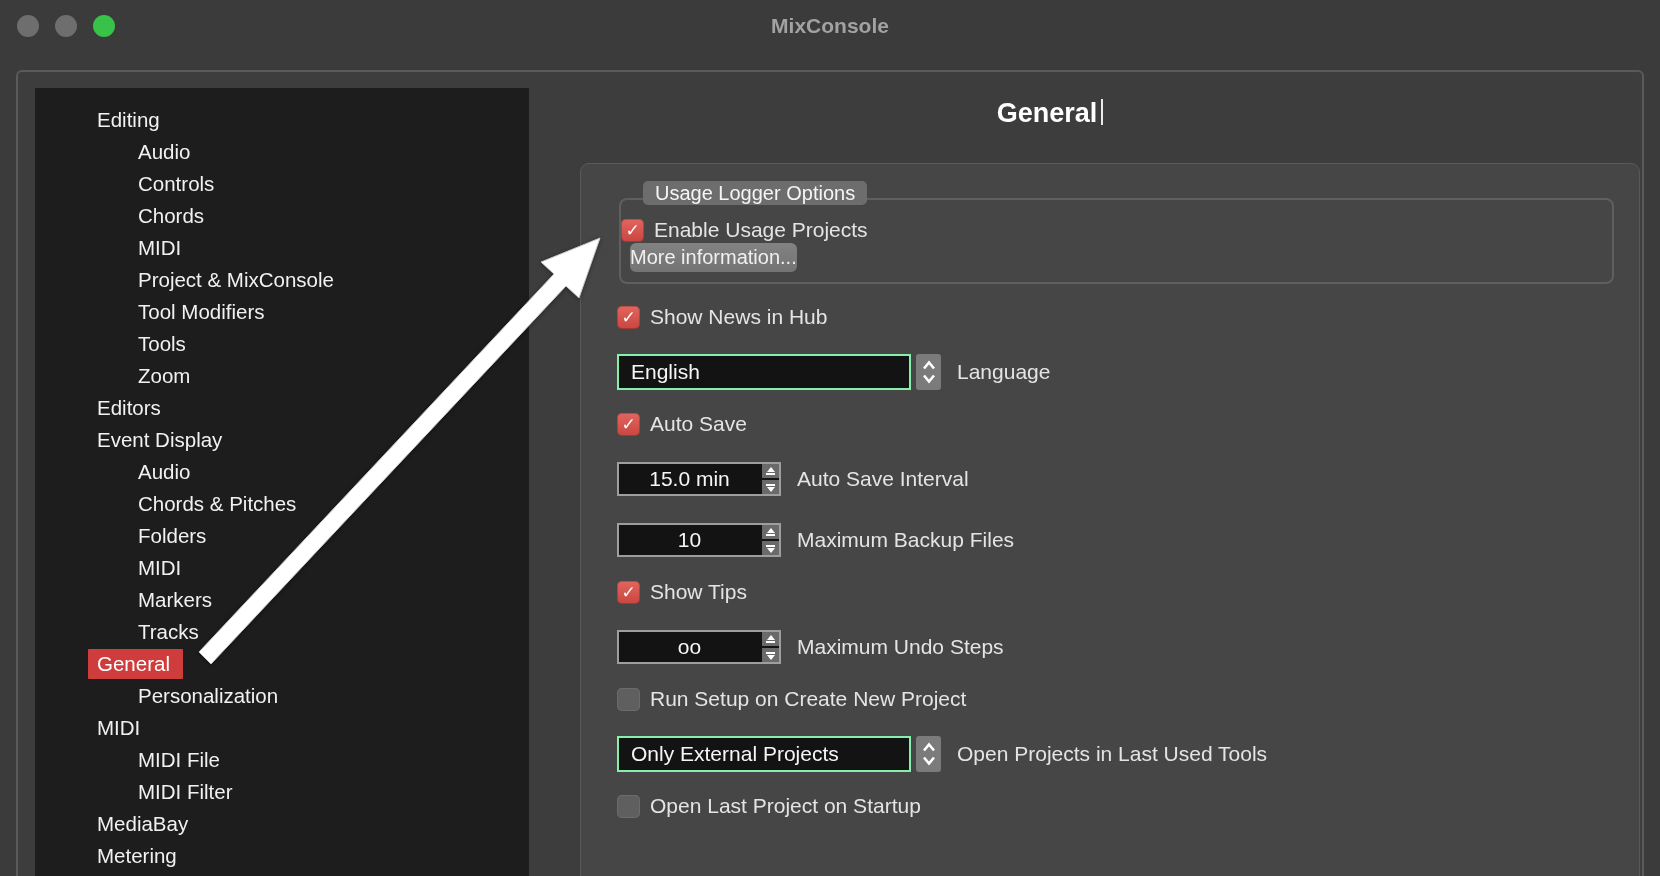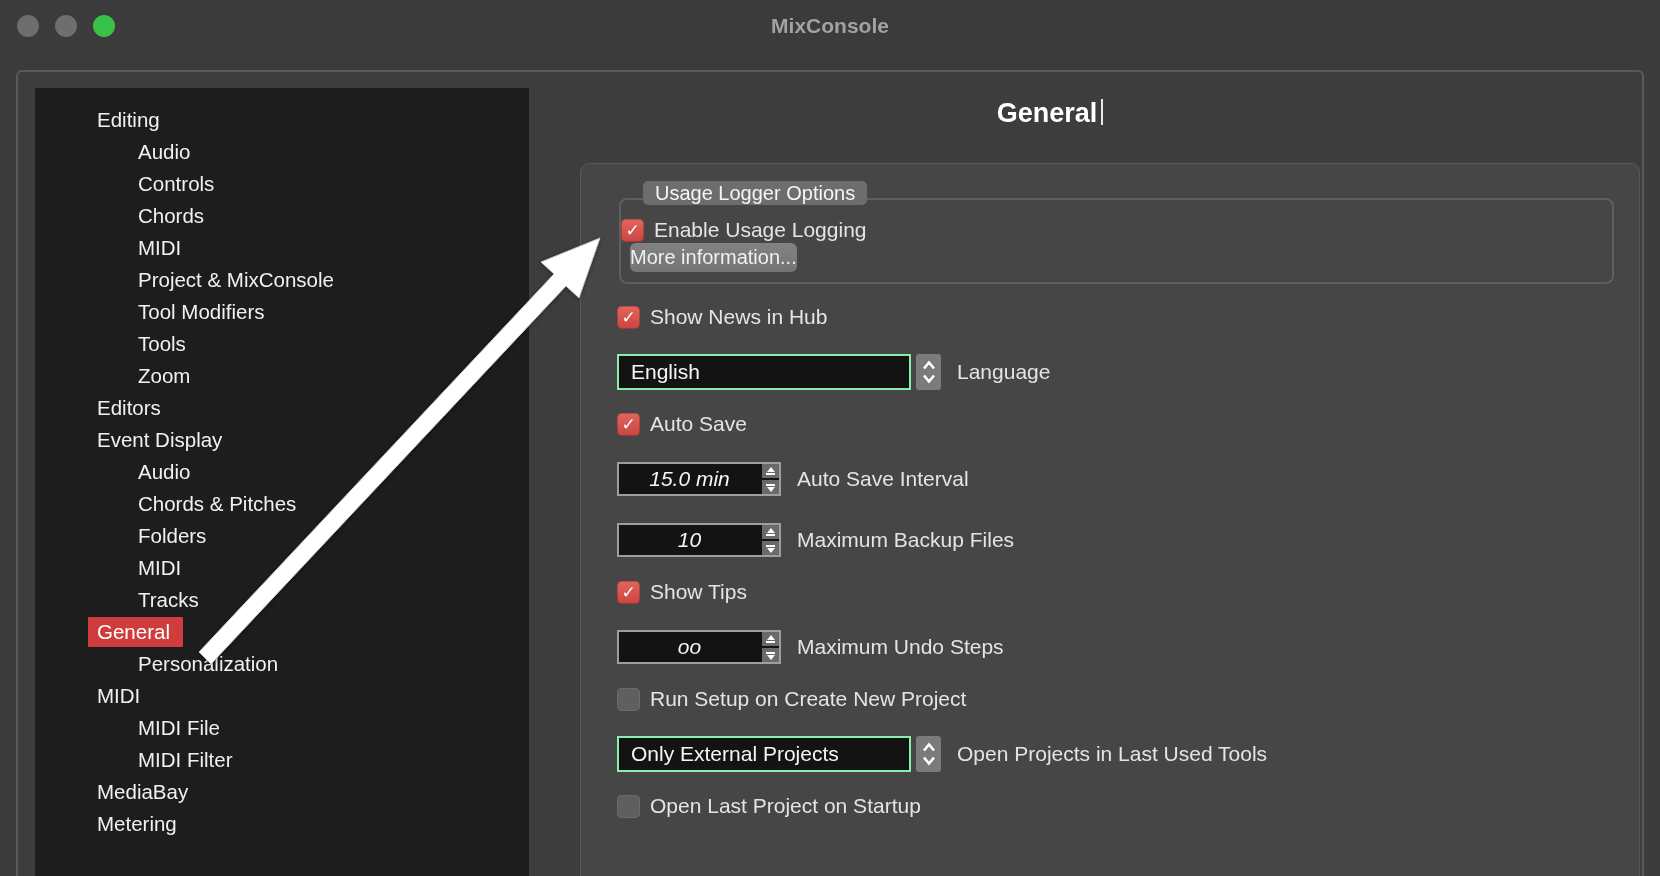--- a/index.html
+++ b/index.html
@@ -52,21 +52,21 @@
     box-shadow:inset 0 0 0 1px #6b6b6b; flex:0 0 auto; text-align:center; }
   .cbx.checked { background:linear-gradient(#e3655e,#ca4540); box-shadow:inset 0 0 0 1px rgba(0,0,0,.2); }
   .cbx .mark { display:block; color:#fff; font-size:17px; font-weight:bold; line-height:23px; }
   .cb-label { margin-left:10px; font-size:21px; color:#e4e4e4; white-space:nowrap; }
 
   .dd { width:294px; height:36px; border:2px solid #86efac; background:#131313;
     display:flex; align-items:center; padding-left:12px; font-size:21px; color:#f6f6f6; white-space:nowrap; }
   .dd-step { width:25px; height:36px; margin-left:5px; background:#7b7b7b; border-radius:3px;
     display:flex; align-items:center; justify-content:center; flex:0 0 auto; }
 
-  .spin { width:164px; height:34px; border:2px solid #9e9e9e; background:#131313; display:flex;font-style:italic; }
+  .spin { width:164px; height:34px; border:2px solid #9e9e9e; background:#131313; display:flex; }
   .spin-val { flex:1; text-align:center; line-height:30px; font-size:21px; color:#f6f6f6; white-space:nowrap; }
   .spin-col { width:19px; background:#6a6a6a; border-left:2px solid #131313; display:flex; flex-direction:column; }
   .sbtn { flex:1; display:flex; flex-direction:column; align-items:center; justify-content:center; }
   .sbtn.up { border-bottom:2px solid #131313; }
   .tri-up { width:0; height:0; border-left:4.5px solid transparent; border-right:4.5px solid transparent; border-bottom:5px solid #fff; }
   .tri-dn { width:0; height:0; border-left:4.5px solid transparent; border-right:4.5px solid transparent; border-top:5px solid #fff; }
   .tbar { width:9px; height:2px; background:#fff; margin:1px 0; }
 
   .f-label { margin-left:16px; font-size:21px; color:#e4e4e4; white-space:nowrap; }
 
@@ -97,20 +97,21 @@
           <div class="sb-item lvl2"><span class="sel-chip">Project &amp; MixConsole</span></div>
           <div class="sb-item lvl2"><span class="sel-chip">Tool Modifiers</span></div>
           <div class="sb-item lvl2"><span class="sel-chip">Tools</span></div>
           <div class="sb-item lvl2"><span class="sel-chip">Zoom</span></div>
           <div class="sb-item lvl1"><span class="sel-chip">Editors</span></div>
           <div class="sb-item lvl1"><span class="sel-chip">Event Display</span></div>
           <div class="sb-item lvl2"><span class="sel-chip">Audio</span></div>
           <div class="sb-item lvl2"><span class="sel-chip">Chords &amp; Pitches</span></div>
           <div class="sb-item lvl2"><span class="sel-chip">Folders</span></div>
           <div class="sb-item lvl2"><span class="sel-chip">MIDI</span></div>
+          <div class="sb-item lvl2"><span class="sel-chip">Markers</span></div>
           <div class="sb-item lvl2"><span class="sel-chip">Tracks</span></div>
           <div class="sb-item lvl1 selected"><span class="sel-chip">General</span></div>
           <div class="sb-item lvl2"><span class="sel-chip">Personalization</span></div>
           <div class="sb-item lvl1"><span class="sel-chip">MIDI</span></div>
           <div class="sb-item lvl2"><span class="sel-chip">MIDI File</span></div>
           <div class="sb-item lvl2"><span class="sel-chip">MIDI Filter</span></div>
           <div class="sb-item lvl1"><span class="sel-chip">MediaBay</span></div>
           <div class="sb-item lvl1"><span class="sel-chip">Metering</span></div>
         </div>
     </div>
@@ -119,21 +120,21 @@
 
     <div class="panel">
 
       <div class="group-outer">
         <div class="chip">Usage Logger Options</div>
         <div class="gbox">
           <div class="row row-cb" style="margin-top:0;">
             <span class="cbx checked">
                 <span class="mark">✓</span>
               </span>
-            <span class="cb-label">Enable Usage Logging</span>
+            <span class="cb-label">Enable Usage Projects</span>
           </div>
           <button class="btn-more">More information...</button>
         </div>
       </div>
 
       <div class="rows">
           <div class="row row-cb">
             <span class="cbx checked">
               <span class="mark">✓</span>
             </span>

